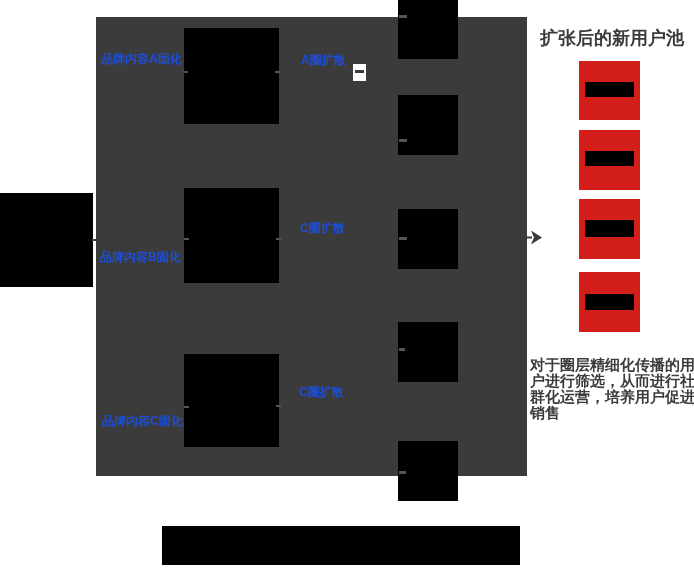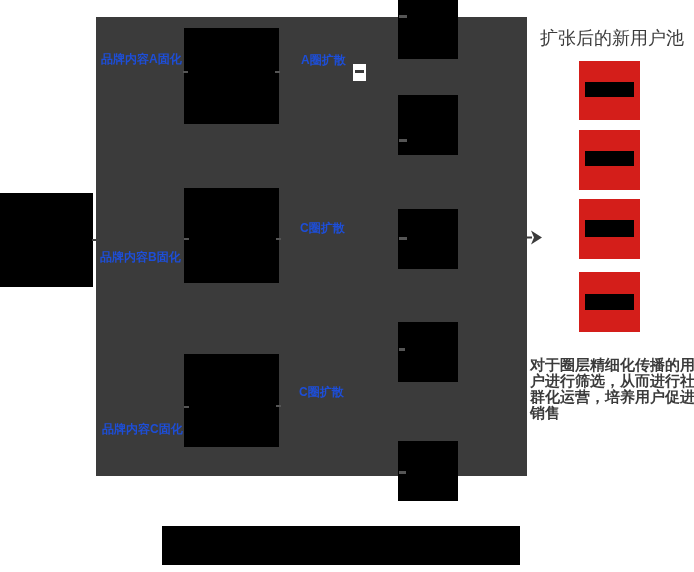--- a/index.html
+++ b/index.html
@@ -14,30 +14,30 @@
   .img-c{left:184px;top:354px;width:95px;height:93px;}
   .col3{left:398px;width:60px;}
   .r1{top:0;height:59px;}
   .r2{top:95px;height:60px;}
   .r3{top:209px;height:60px;}
   .r4{top:322px;height:60px;}
   .r5{top:441px;height:60px;}
   .lbl{position:absolute;font-size:12px;font-weight:bold;color:#1d4ed8;white-space:nowrap;line-height:12px;letter-spacing:0px;}
   .lbl-a{left:101px;top:53px;}
   .lbl-b{left:100px;top:221px;margin-top:30px;}
-  .lbl-c{left:102px;top:415px;margin-top:8px;}
+  .lbl-c{left:102px;top:415px;}
   .spread-a{left:301px;top:54px;}
   .spread-b{left:300px;top:222px;}
   .spread-c{left:299px;top:386px;}
   .dash{background:#3f3f3f;}
   .nub{background:#555555;}
   .link-dash{left:92px;top:239px;width:7px;height:2px;}
   .broken-img{left:353px;top:64px;width:13px;height:17px;background:#ffffff;}
   .broken-img .glyph{position:absolute;left:2px;top:6px;width:9px;height:3px;background:#3b3b3b;}
-  .pool-title{left:540px;top:27px;font-size:18px;font-weight:normal;color:#3b3b3b;white-space:nowrap;line-height:22px;}
+  .pool-title{left:540px;top:27px;font-size:18px;font-weight:bold;color:#3b3b3b;white-space:nowrap;line-height:22px;}
   .pool-box{left:579px;width:61px;background:#d41e1a;}
   .p1{top:61px;height:59px;}
   .p2{top:130px;height:60px;}
   .p3{top:199px;height:60px;}
   .p4{top:272px;height:60px;}
   .pool-bar{position:absolute;left:6px;top:21px;width:49px;height:15px;background:#000000;}
   .note{left:530px;top:357px;width:166px;font-size:15px;font-weight:bold;color:#3b3b3b;line-height:16px;letter-spacing:0px;}
   .bottom-bar{left:162px;top:526px;width:358px;height:39px;background:#000000;}
   .arrow-svg{left:524px;top:228px;width:20px;height:20px;}
 </style>

